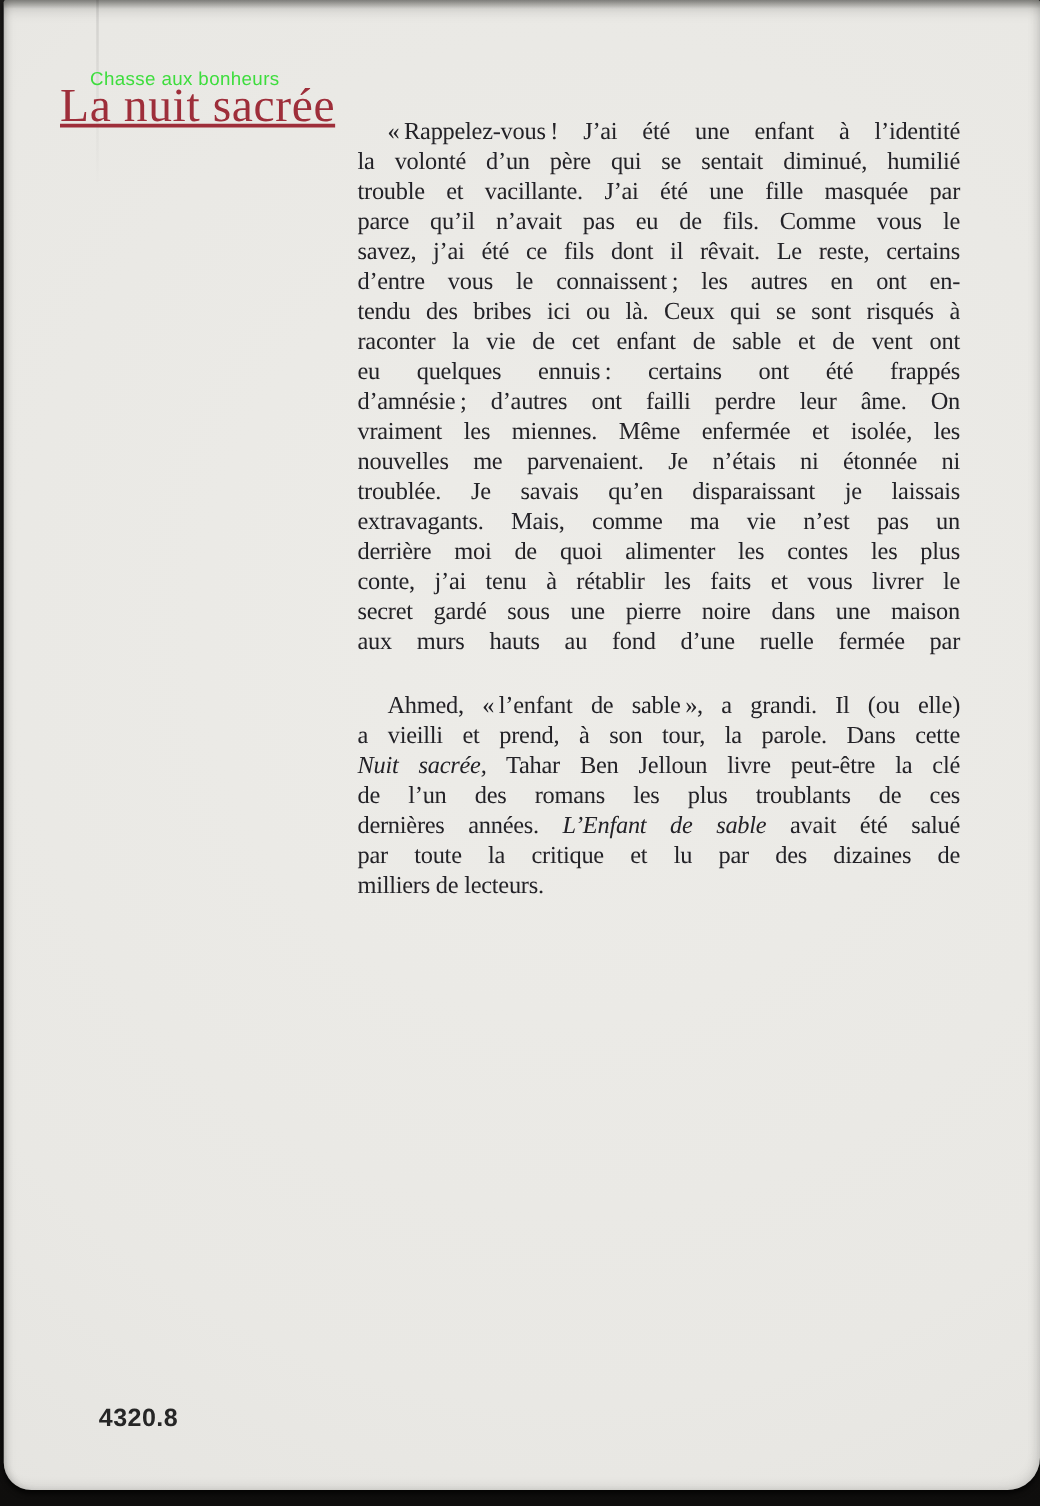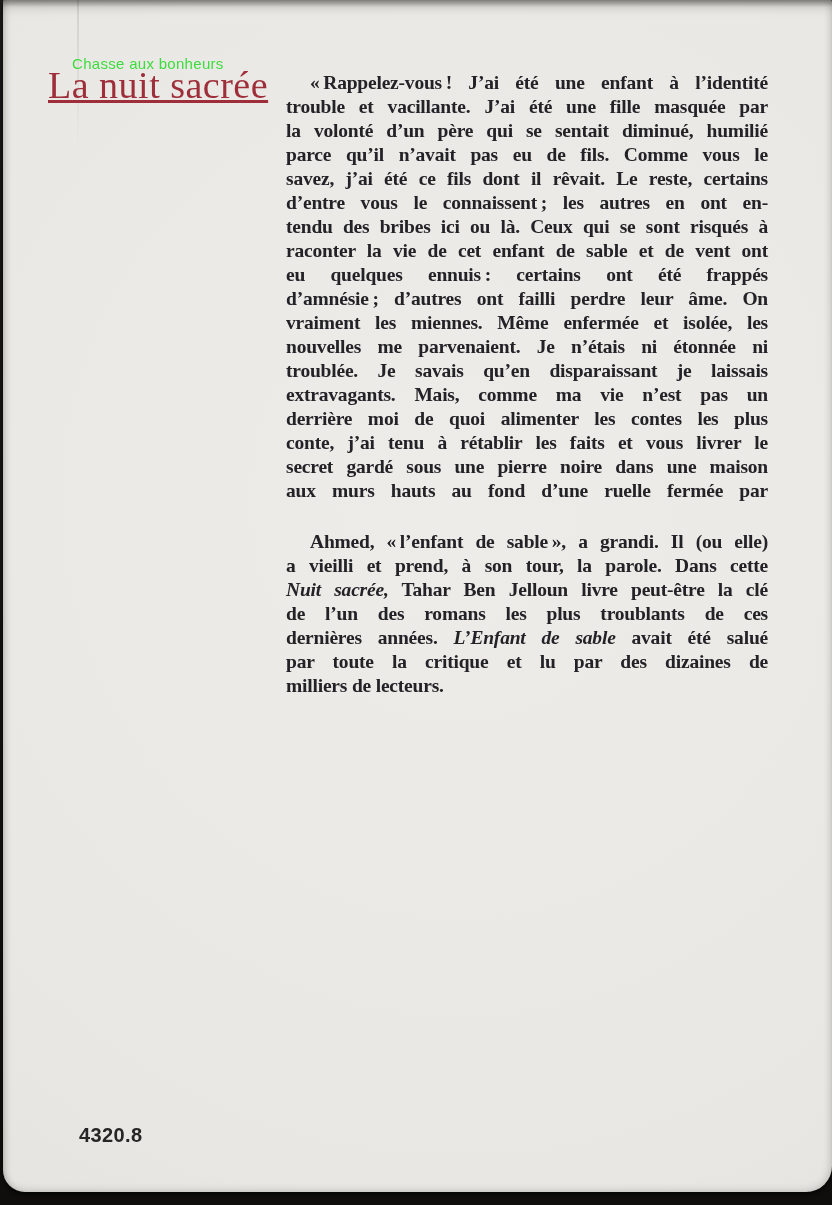--- a/index.html
+++ b/index.html
@@ -29,22 +29,22 @@
   .watermark{
     position:absolute;left:21px;top:55px;
     font-family:"Liberation Sans","DejaVu Sans",sans-serif;
     font-size:15px;letter-spacing:.3px;font-weight:normal;
   }
   .title{
     position:absolute;left:45px;top:66px;margin:0;
     font-size:38px;line-height:1;font-weight:normal;letter-spacing:.5px;text-decoration:underline;
   }
   .blurb{
-    position:absolute;left:283px;top:71px;width:482px;
-    font-size:19.5px;line-height:24px;letter-spacing:-0.2px;font-weight:bold;
+    position:absolute;left:283px;top:94px;width:482px;
+    font-size:19.5px;line-height:24px;letter-spacing:-0.2px;
   }
   .para{margin:0;}
   .para + .para{margin-top:27px;}
   .line{text-align:justify;text-align-last:justify;}
   .line.last{text-align-last:left;}
   .line.indent{text-indent:24px;}
   .it{font-style:italic;}
   .catalog{
     position:absolute;left:76px;top:1124px;
     font-family:"Liberation Sans","DejaVu Sans",sans-serif;
@@ -55,22 +55,22 @@
 <body>
 
 <div class="photo">
   <div class="cover">
     <div class="crease"></div>
     <div class="watermark" style="color: rgb(61, 221, 61); margin-left: 48px;">Chasse aux bonheurs</div>
     <h1 class="title" style="color: rgb(158, 46, 58);">La nuit sacrée</h1>
     <div class="blurb" style="color: rgb(35, 34, 39);">
         <div class="para">
           <div class="line indent"><span>« Rappelez-vous ! J’ai été une enfant à l’identité</span></div>
+          <div class="line"><span>la volonté d’un père qui se sentait diminué, humilié</span></div>
           <div class="line"><span>trouble et vacillante. J’ai été une fille masquée par</span></div>
-          <div class="line"><span>la volonté d’un père qui se sentait diminué, humilié</span></div>
           <div class="line"><span>parce qu’il n’avait pas eu de fils. Comme vous le</span></div>
           <div class="line"><span>savez, j’ai été ce fils dont il rêvait. Le reste, certains</span></div>
           <div class="line"><span>d’entre vous le connaissent ; les autres en ont en-</span></div>
           <div class="line"><span>tendu des bribes ici ou là. Ceux qui se sont risqués à</span></div>
           <div class="line"><span>raconter la vie de cet enfant de sable et de vent ont</span></div>
           <div class="line"><span>eu quelques ennuis : certains ont été frappés</span></div>
           <div class="line"><span>d’amnésie ; d’autres ont failli perdre leur âme. On</span></div>
           <div class="line"><span>vraiment les miennes. Même enfermée et isolée, les</span></div>
           <div class="line"><span>nouvelles me parvenaient. Je n’étais ni étonnée ni</span></div>
           <div class="line"><span>troublée. Je savais qu’en disparaissant je laissais</span></div>

